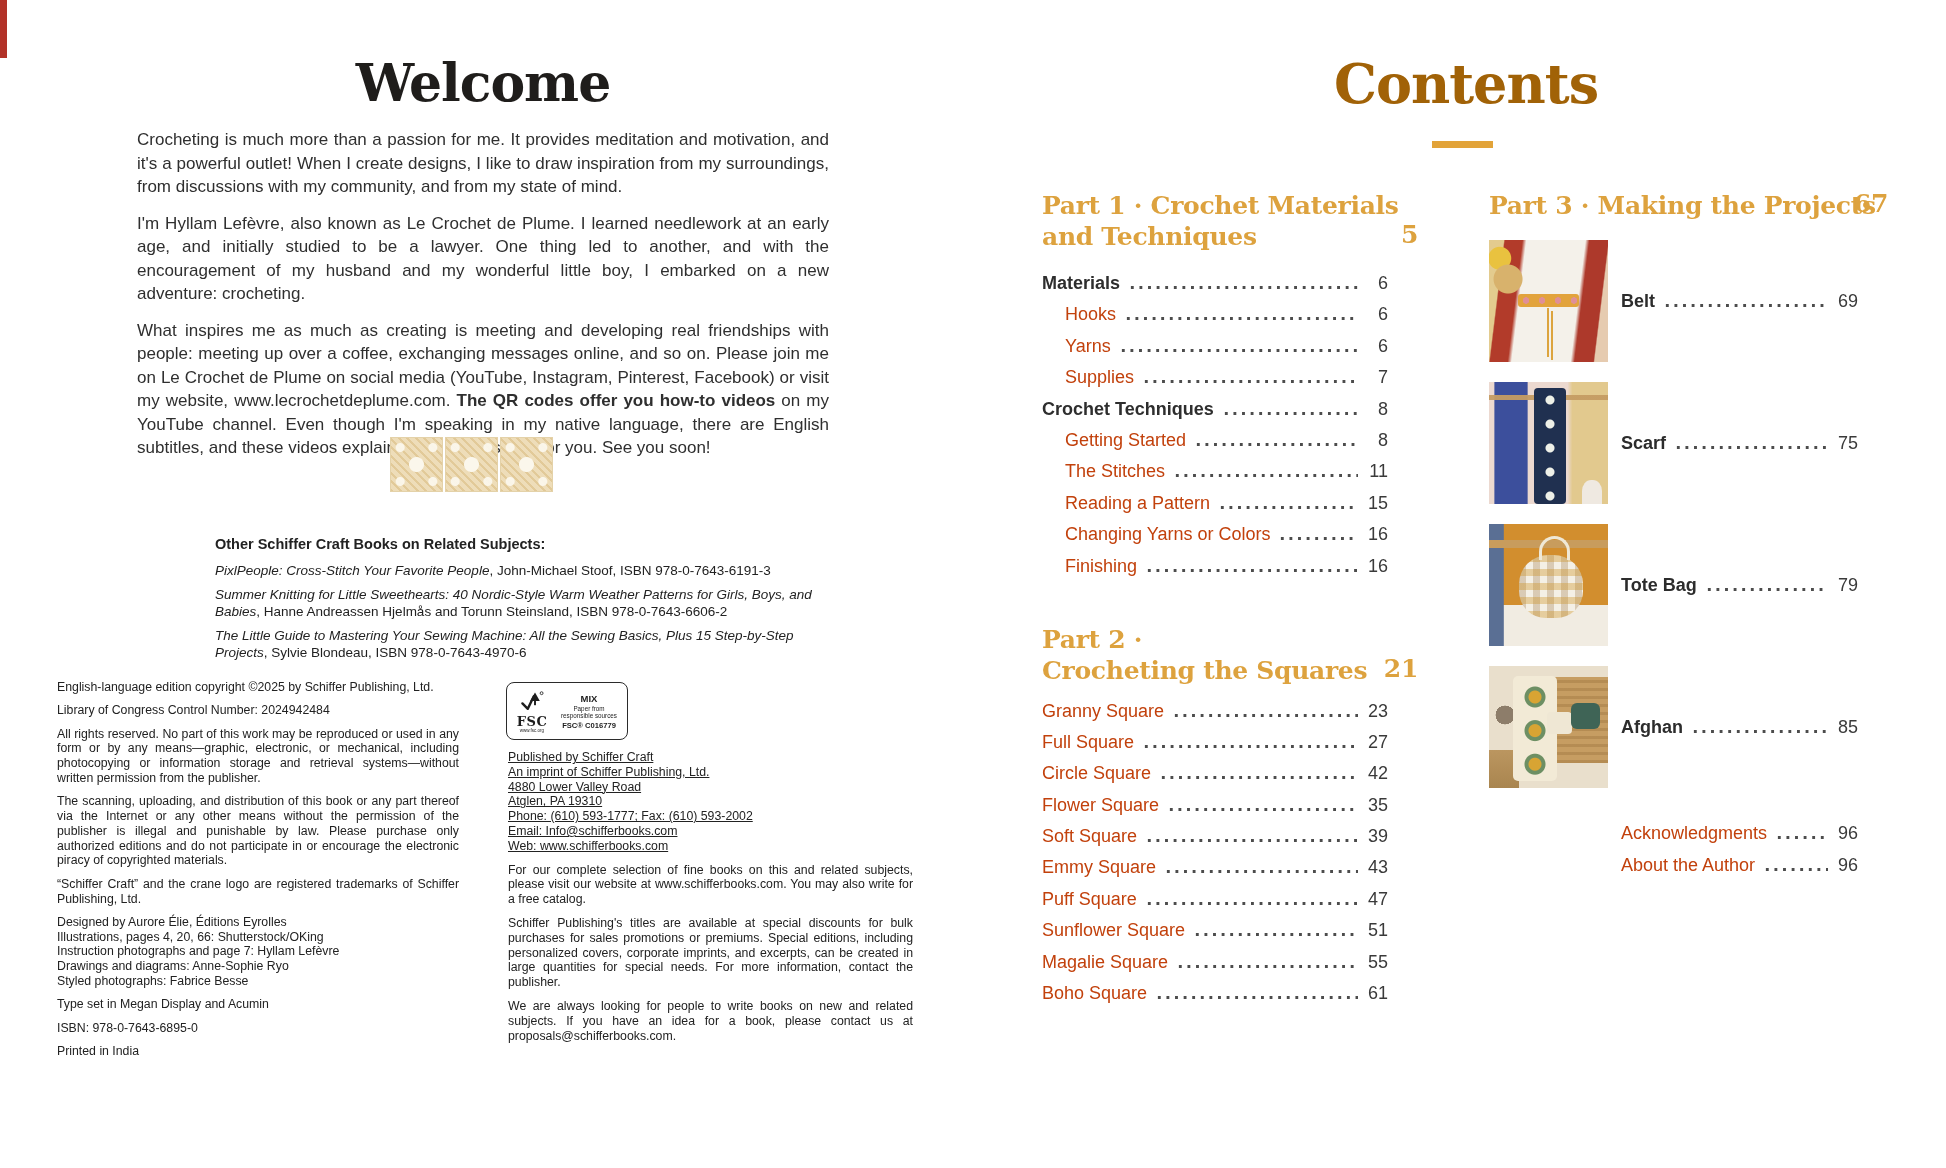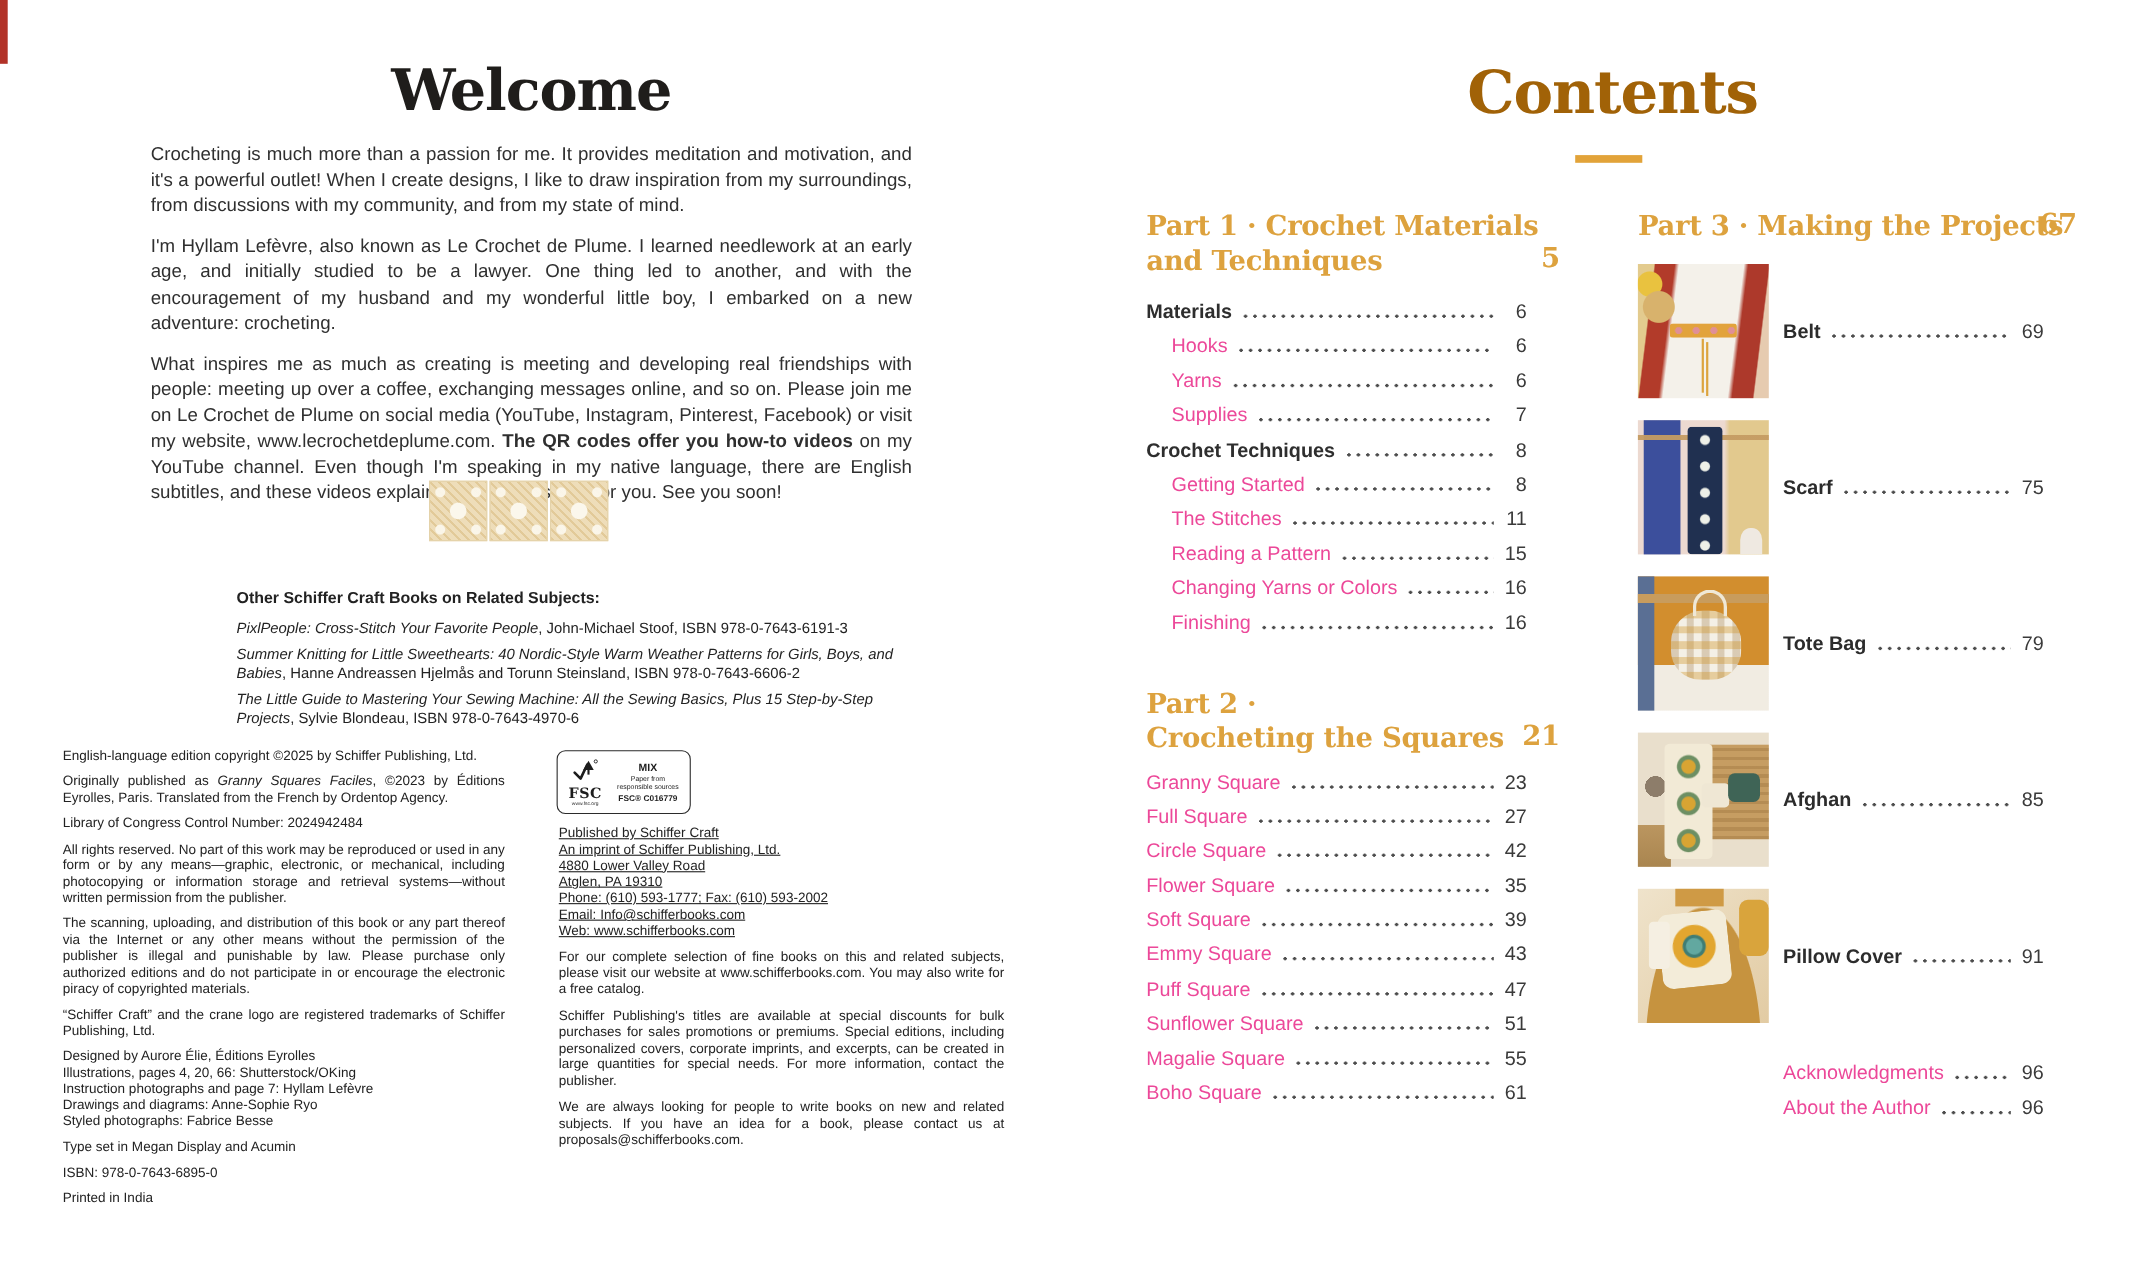--- a/index.html
+++ b/index.html
@@ -70,21 +70,21 @@
 
   .part-head { position:relative; width:376px; font-family:"DejaVu Serif", serif; font-weight:700;
     font-size:25px; line-height:31px; color:#dda23e; letter-spacing:-0.3px; }
   .part-page { position:absolute; right:0; bottom:2px; font-size:25px; }
 
   .toc-entries { width:346px; margin-top:22px; }
   .toc-entries.p2 { margin-top:16px; }
   .part2-gap { margin-top:48px; }
 
   .toc-row { display:flex; align-items:flex-end; margin-bottom:12.4px; }
-  .toc-row .toc-label { font-size:18px; line-height:19px; color:#ec4899; white-space:nowrap; }
+  .toc-row .toc-label { font-size:18px; line-height:19px; color:#c2410c; white-space:nowrap; }
   .toc-row.bold .toc-label { font-weight:700; color:#2e2e2e; }
   .toc-row.indent { padding-left:23px; }
   .leader { flex:1 1 auto; align-self:flex-end; height:3px; margin:0 6px 4px 8px;
     background-image:radial-gradient(circle, #4c4c4c 1.4px, rgba(0,0,0,0) 1.55px);
     background-size:8.6px 3px; background-repeat:repeat-x; background-position:0 100%; }
   .toc-page { font-size:18px; line-height:19px; color:#3a3a3a; min-width:24px; text-align:right; }
 
   .part3-head { position:relative; width:399px; font-family:"DejaVu Serif", serif; font-weight:700;
     font-size:25px; line-height:31px; color:#dda23e; letter-spacing:-0.3px; }
   .part3-head .part-page { bottom:2px; }
@@ -177,21 +177,20 @@
     <p class="rb-head">Other Schiffer Craft Books on Related Subjects:</p>
     <div id="books-list">
         <p class="book"><span class="it">PixlPeople: Cross-Stitch Your Favorite People</span><span>, John-Michael Stoof, ISBN 978-0-7643-6191-3</span></p>
         <p class="book"><span class="it">Summer Knitting for Little Sweethearts: 40 Nordic-Style Warm Weather Patterns for Girls, Boys, and Babies</span><span>, Hanne Andreassen Hjelmås and Torunn Steinsland, ISBN 978-0-7643-6606-2</span></p>
         <p class="book"><span class="it">The Little Guide to Mastering Your Sewing Machine: All the Sewing Basics, Plus 15 Step-by-Step Projects</span><span>, Sylvie Blondeau, ISBN 978-0-7643-4970-6</span></p>
       </div>
   </div>
 
   <div class="colophon-left" id="colophon-left">
       <p class="col-p"><span>English-language edition copyright ©2025 by Schiffer Publishing, Ltd.</span></p>
-      <p class="col-p"><span>Originally published as </span><span class="it">Granny Squares Faciles</span><span>, ©2023 by Éditions Eyrolles, Paris. Translated from the French by Ordentop Agency.</span></p>
       <p class="col-p"><span>Library of Congress Control Number: 2024942484</span></p>
       <p class="col-p"><span>All rights reserved. No part of this work may be reproduced or used in any form or by any means—graphic, electronic, or mechanical, including photocopying or information storage and retrieval systems—without written permission from the publisher.</span></p>
       <p class="col-p"><span>The scanning, uploading, and distribution of this book or any part thereof via the Internet or any other means without the permission of the publisher is illegal and punishable by law. Please purchase only authorized editions and do not participate in or encourage the electronic piracy of copyrighted materials.</span></p>
       <p class="col-p"><span>“Schiffer Craft” and the crane logo are registered trademarks of Schiffer Publishing, Ltd.</span></p>
       <div class="col-p col-lines">
         <div>Designed by Aurore Élie, Éditions Eyrolles</div>
         <div>Illustrations, pages 4, 20, 66: Shutterstock/OKing</div>
         <div>Instruction photographs and page 7: Hyllam Lefèvre</div>
         <div>Drawings and diagrams: Anne-Sophie Ryo</div>
         <div>Styled photographs: Fabrice Besse</div>
@@ -388,28 +387,20 @@
           </div>
         </div>
         <div class="proj-row">
           <div class="thumb ph-afghan"></div>
           <div class="proj-line">
             <span class="toc-label">Afghan</span>
             <span class="leader"></span>
             <span class="toc-page">85</span>
           </div>
         </div>
-        <div class="proj-row">
-          <div class="thumb ph-pillow"></div>
-          <div class="proj-line">
-            <span class="toc-label">Pillow Cover</span>
-            <span class="leader"></span>
-            <span class="toc-page">91</span>
-          </div>
-        </div>
       </div>
     <div class="extras" id="extras">
         <div class="toc-row">
           <span class="toc-label">Acknowledgments</span>
           <span class="leader"></span>
           <span class="toc-page">96</span>
         </div>
         <div class="toc-row">
           <span class="toc-label">About the Author</span>
           <span class="leader"></span>

